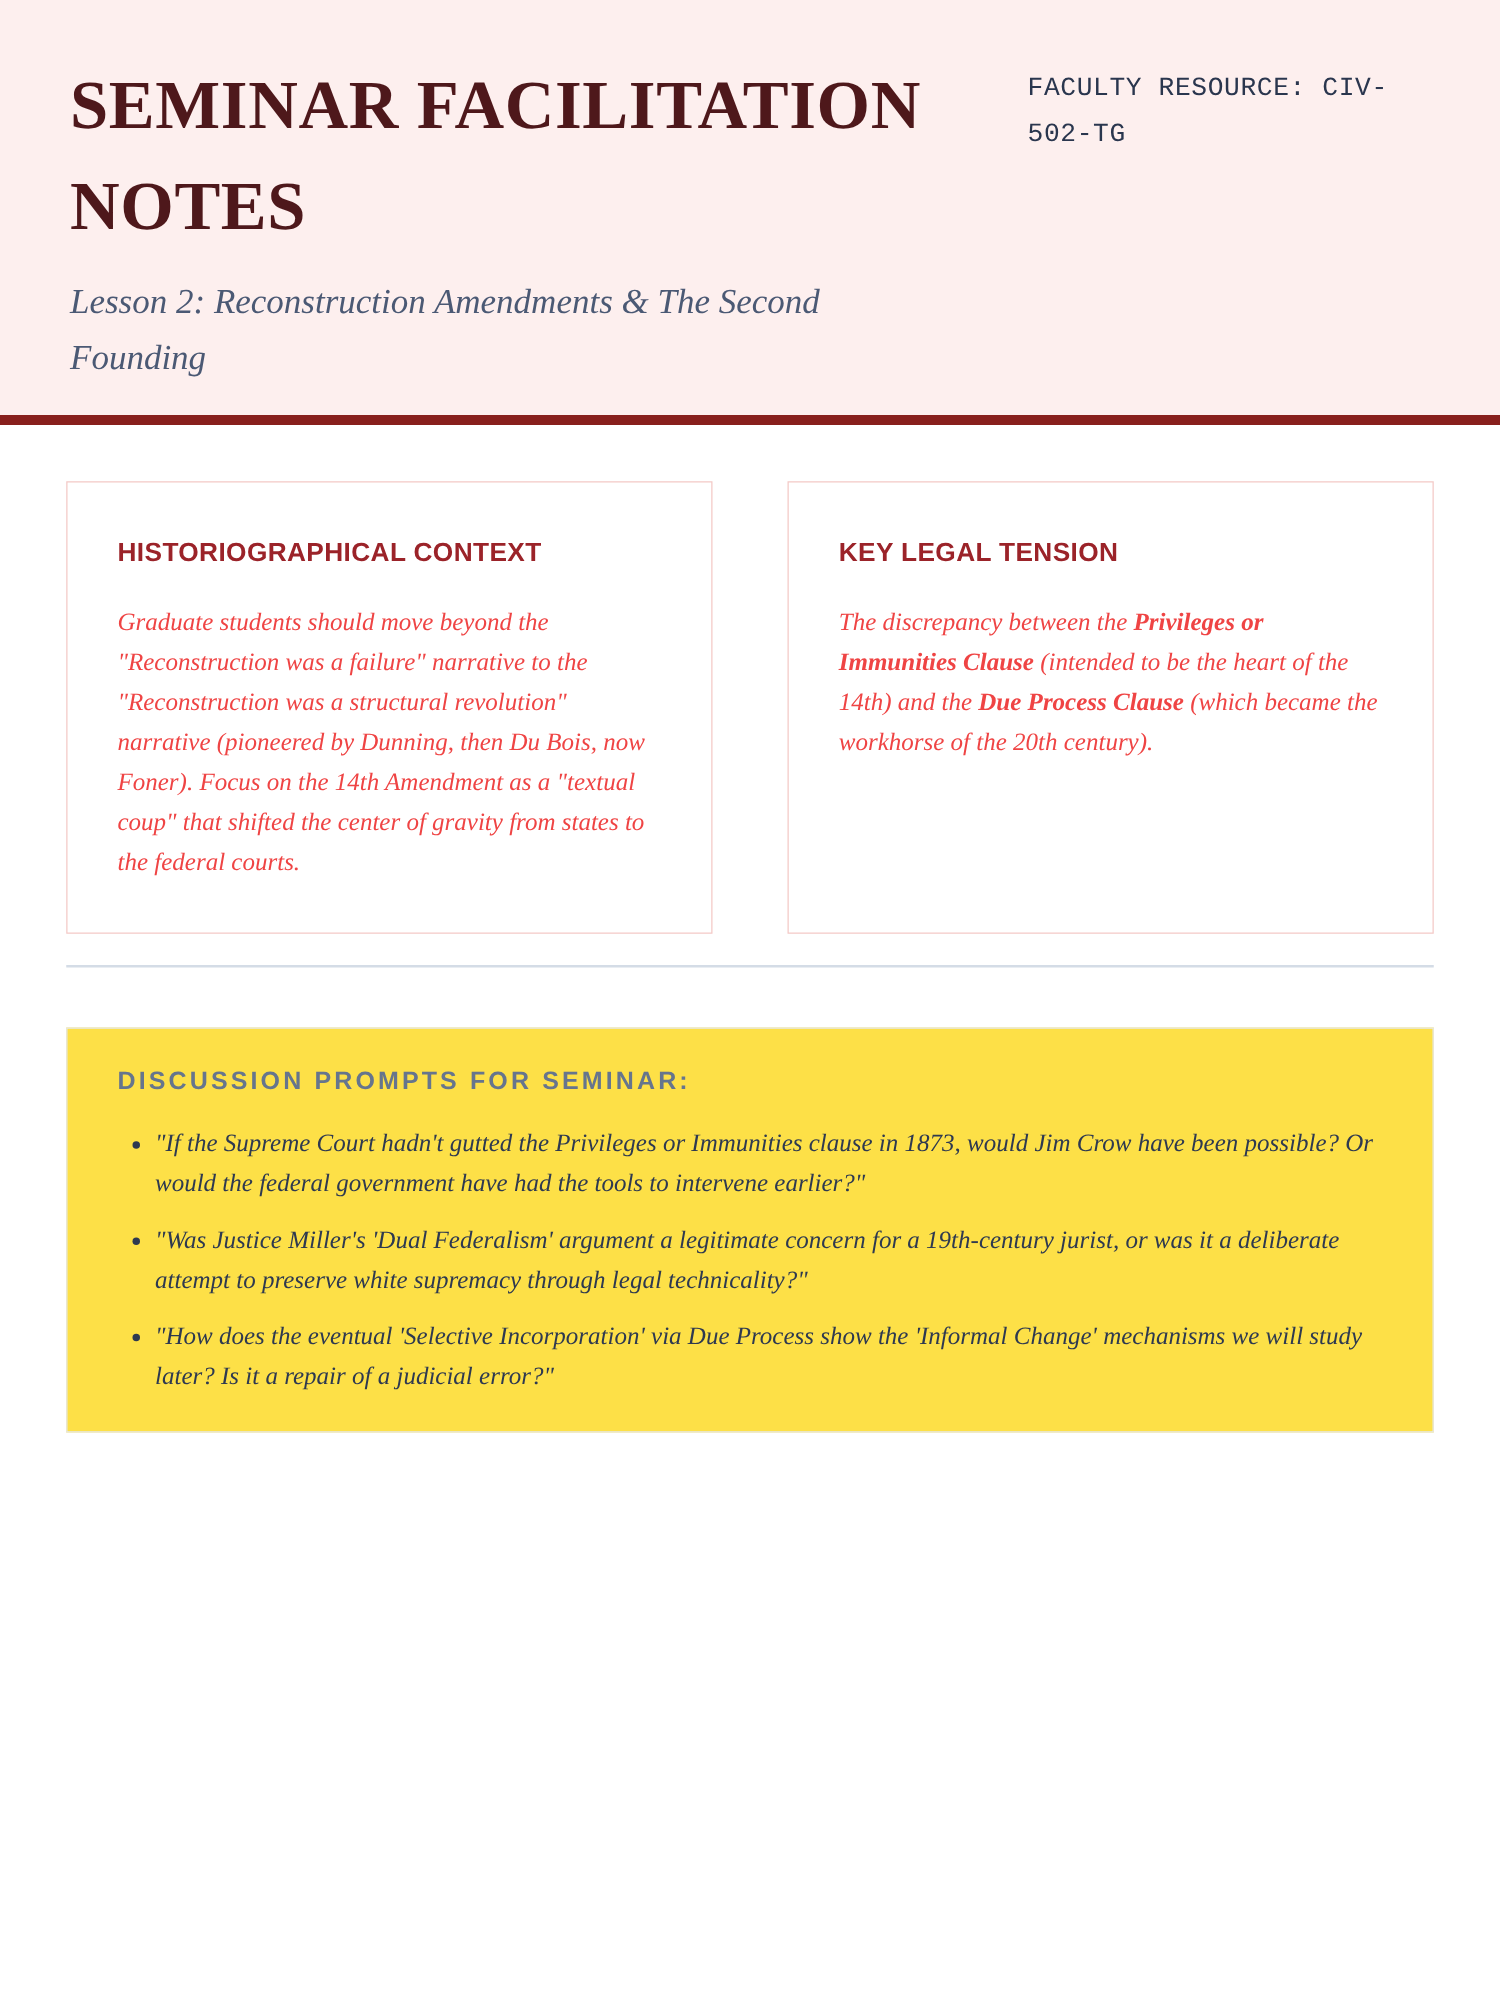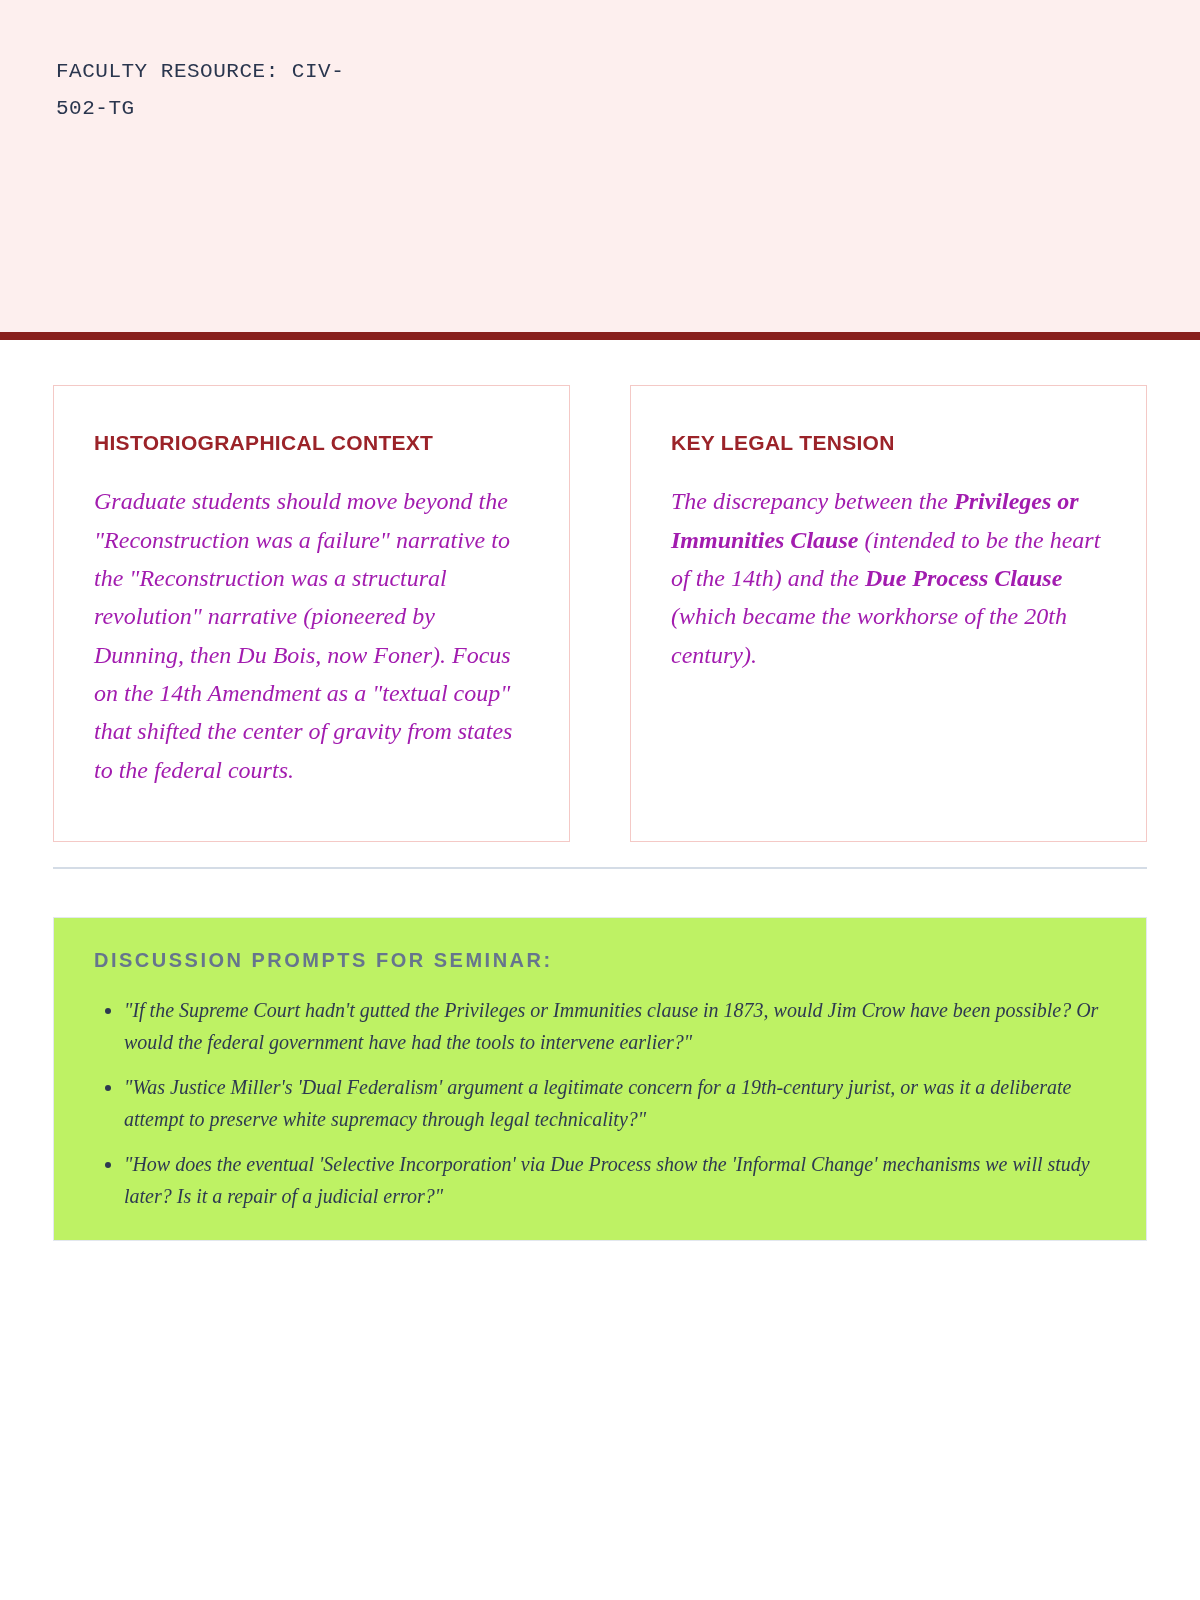--- a/index.html
+++ b/index.html
@@ -60,24 +60,24 @@
   }
   .box-heading {
     margin: 0;
     font-family: "Liberation Sans", sans-serif;
     font-weight: 700;
     font-size: 21px; line-height: 1.15;
     letter-spacing: 0.3px;
     color: #9b2329;
   }
   .box-body {
-    margin: 27px 0 12px 0;
+    margin: 27px 0 0 0;
     font-style: italic;
-    font-size: 24px; line-height: 1.6;
-    color: #a21caf;
+    font-size: 20px; line-height: 1.6;
+    color: #ef4444;
   }
   .box-body strong { font-weight: 700; }
 
   .section-heading {
     margin: 60px 0 0 0;
     font-family: "Liberation Serif", serif;
     font-weight: 700;
     font-size: 41px; line-height: 1.2;
     color: #4e181b;
   }
@@ -93,21 +93,21 @@
   }
   .inline-link {
     font-weight: 700; font-style: italic;
     color: #243350;
     text-decoration: underline;
     cursor: pointer;
   }
 
   .prompt-box {
     margin-top: 48px;
-    background: #bef264;
+    background: #fde047;
     border: 1px solid #e3e8ee;
     padding: 30px 40px 28px 40px;
   }
   .prompt-heading {
     margin: 0;
     font-family: "Liberation Sans", sans-serif;
     font-weight: 700;
     font-size: 20px; line-height: 1.2;
     letter-spacing: 2.5px;
     color: #66758d;
@@ -123,20 +123,24 @@
     margin-bottom: 13px;
   }
   .prompt-list li:last-child { margin-bottom: 0; }
 </style>
 </head>
 <body>
 
 <div class="page">
 
   <header class="doc-header">
+    <div class="header-left">
+      <h1 class="doc-title">SEMINAR FACILITATION NOTES</h1>
+      <p class="doc-subtitle">Lesson 2: Reconstruction Amendments &amp; The Second Founding</p>
+    </div>
     <div class="resource-label">FACULTY RESOURCE: CIV-502-TG</div>
   </header>
   <div class="header-rule"></div>
 
   <main class="content">
 
     <section class="boxes-row">
       <div class="info-box">
         <h3 class="box-heading">HISTORIOGRAPHICAL CONTEXT</h3>
         <p class="box-body">Graduate students should move beyond the "Reconstruction was a failure" narrative to the "Reconstruction was a structural revolution" narrative (pioneered by Dunning, then Du Bois, now Foner). Focus on the 14th Amendment as a "textual coup" that shifted the center of gravity from states to the federal courts.</p>

